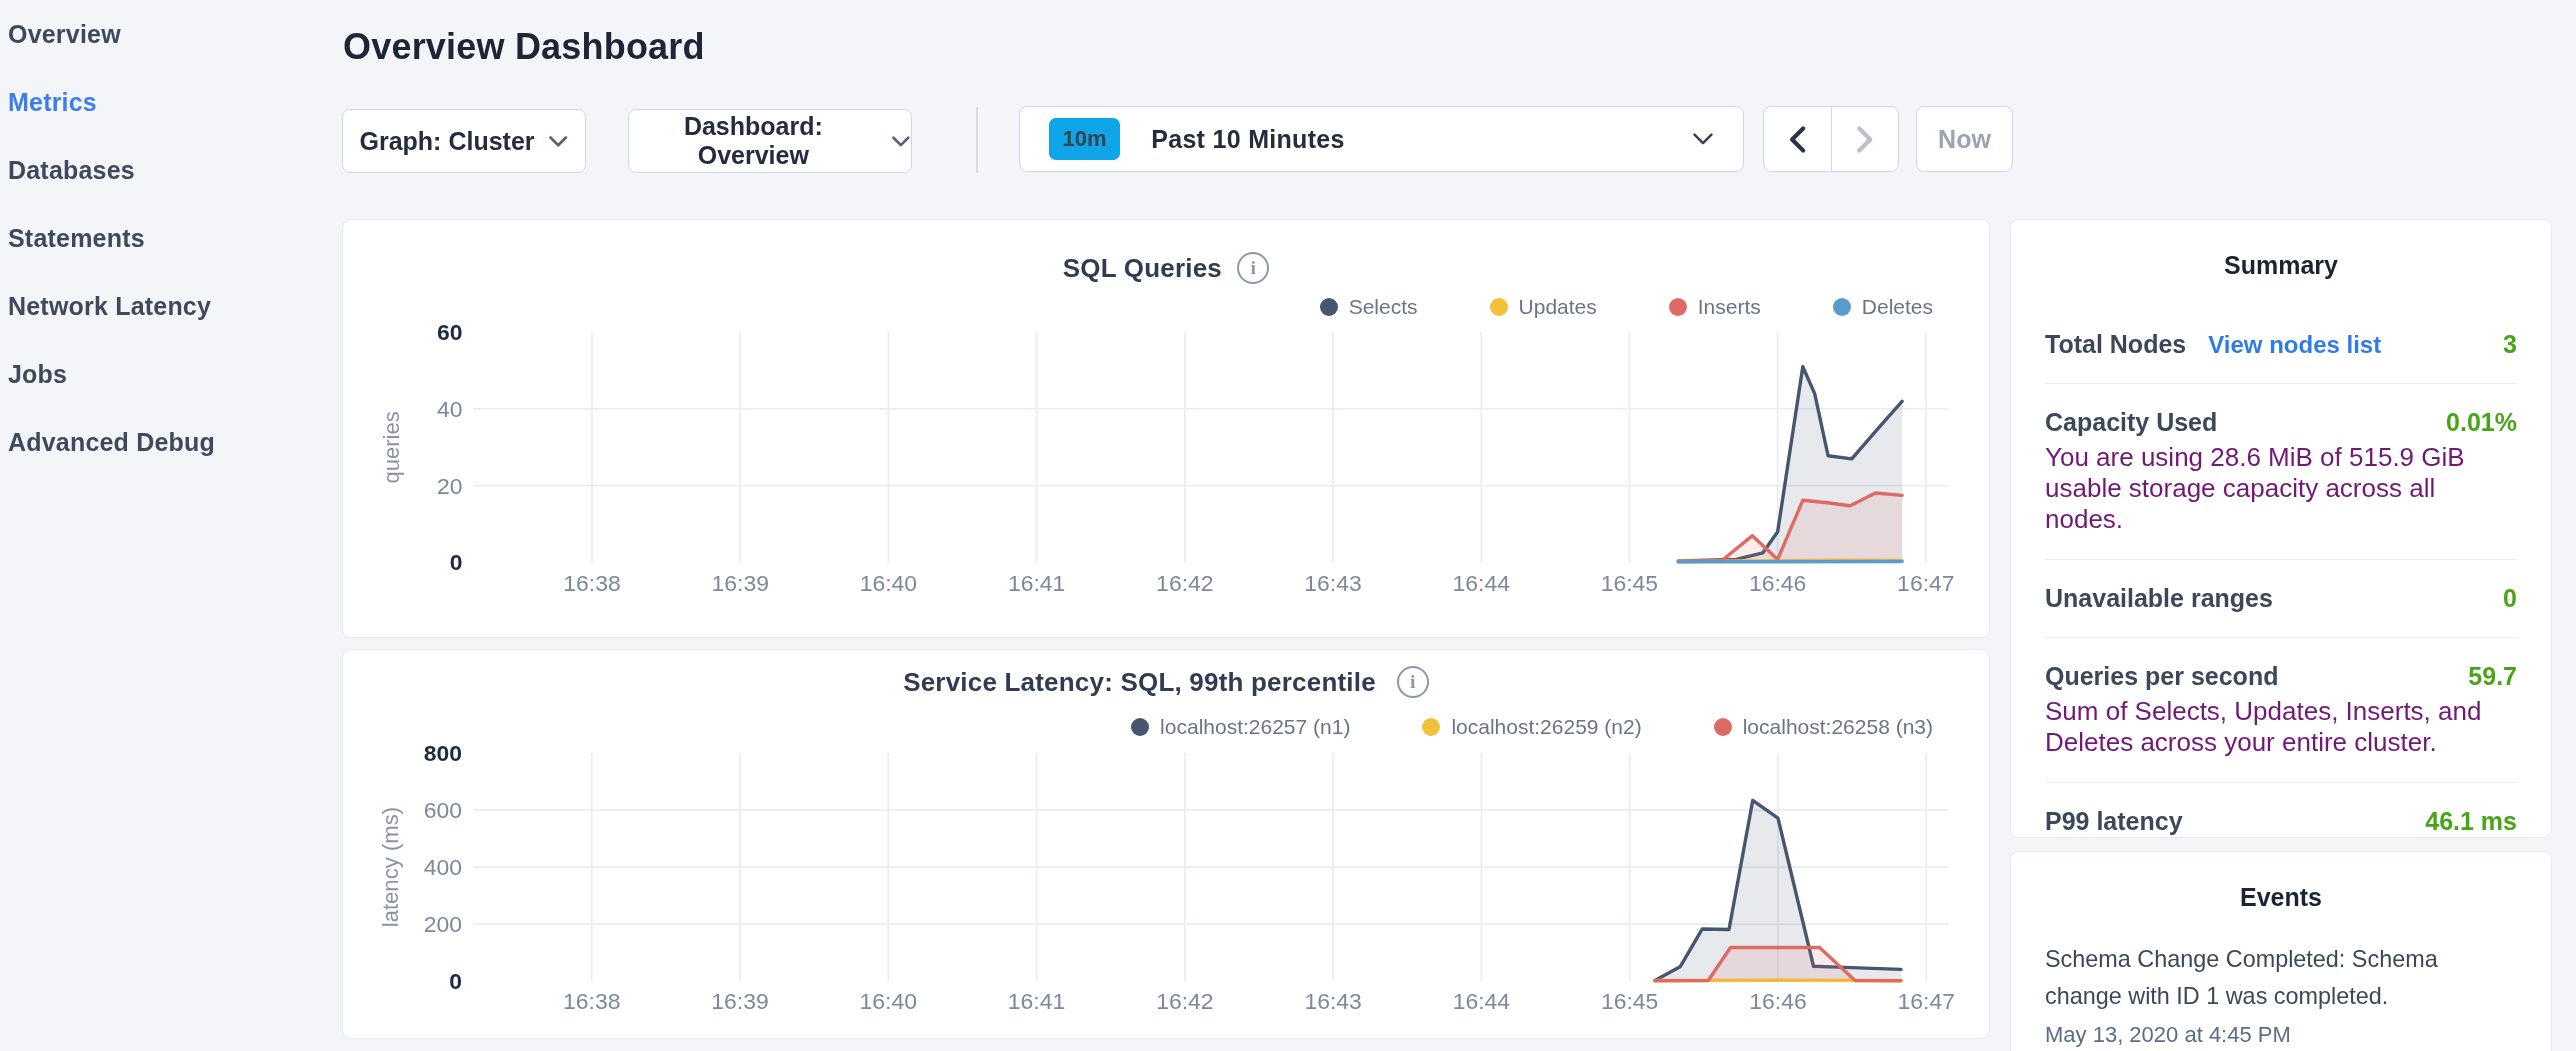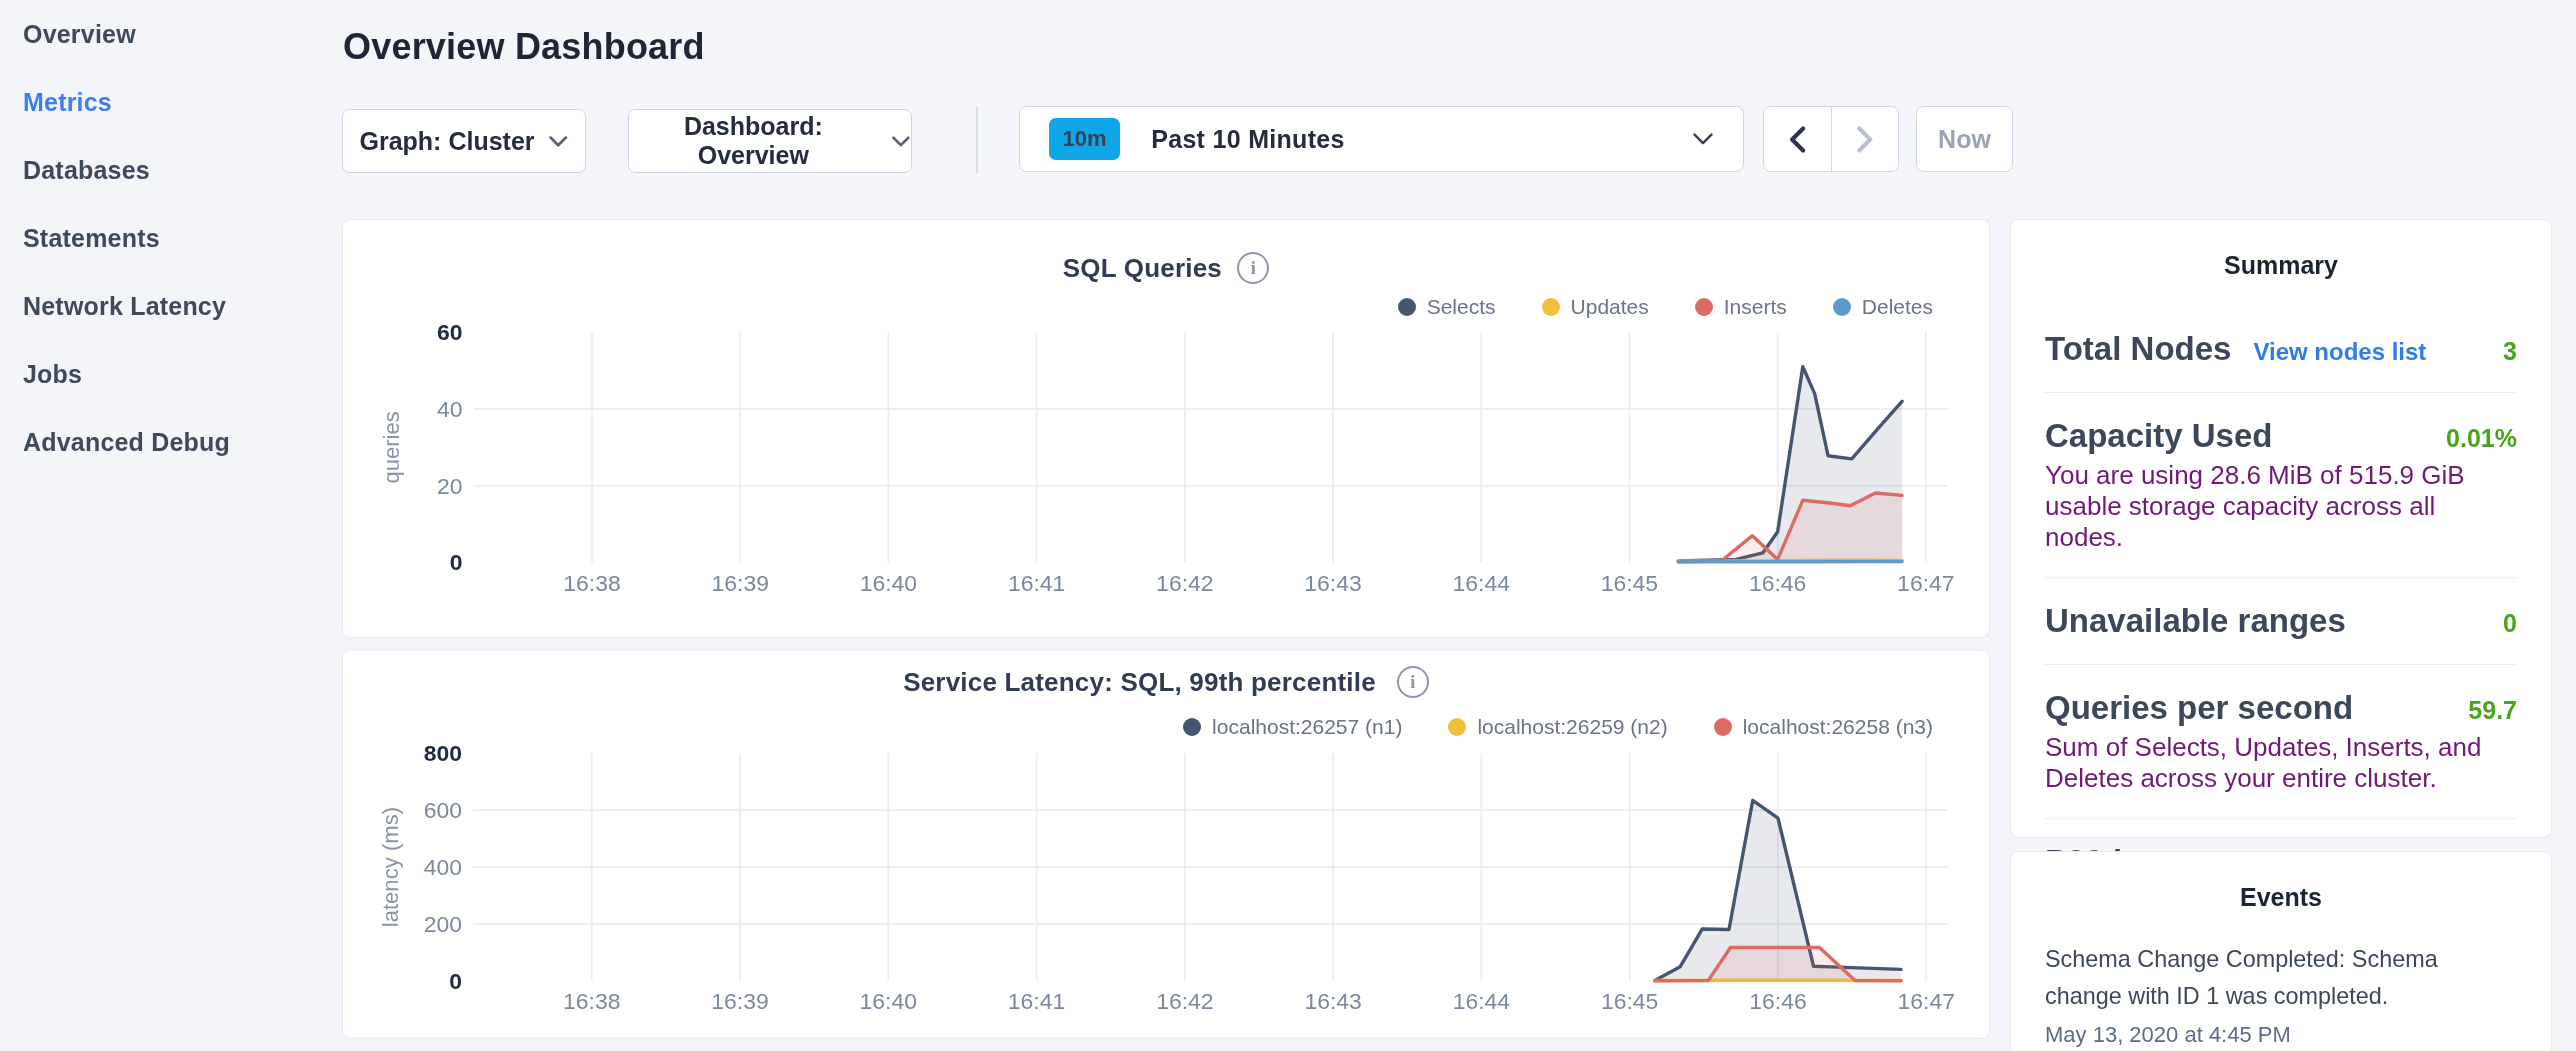--- a/index.html
+++ b/index.html
@@ -6,21 +6,21 @@
   html,body { width:2576px; height:1051px; overflow:hidden; }
   body {
     position: relative;
     background: #f4f5f9;
     font-family: "Liberation Sans", sans-serif;
     color: #3e4a5c;
   }
   
   .sidebar { position:absolute; left:0; top:0; width:342px; height:100%; padding-top:0; }
   .side-item {
-    height:68px; display:flex; align-items:center; padding-left:23px;
+    height:68px; display:flex; align-items:center; padding-left:8px;
     font-size:25px; font-weight:600; color:#3e4a5c; cursor:pointer; letter-spacing:0.2px;
   }
   .side-item.active { color:#3d7df0; font-weight:700; }
   
   .page-title {
     position:absolute; left:343px; top:25.5px;
     font-size:36px; font-weight:700; color:#1e2635; letter-spacing:0.2px;
   }
   
   .ctrl {
@@ -47,34 +47,34 @@
   .card { position:absolute; background:#fff; border:1.7px solid #e7e9f0; border-radius:8.5px; }
   #chart-card-0 { left:342px; top:219px; width:1648px; height:419px; }
   #chart-card-1 { left:342px; top:649px; width:1648px; height:390px; }
   .chart-title-row { position:absolute; left:0; width:100%; display:flex; align-items:center; justify-content:center; gap:15.3px; }
   .chart-title { font-size:26px; font-weight:700; color:#313c53; letter-spacing:0.2px; }
   .info-icon {
     width:32px; height:32px; border:2.6px solid #8d97ab; border-radius:50%;
     display:flex; align-items:center; justify-content:center;
     color:#8d97ab; font-size:19.6px; font-weight:700; font-family:"Liberation Serif",serif; cursor:pointer;
   }
-  .legend { position:absolute; right:56px; display:flex; align-items:center; gap:46px; }
+  .legend { position:absolute; right:56px; display:flex; align-items:center; gap:72px; }
   .legend-item { display:flex; align-items:center; gap:11px; font-size:21px; color:#6b7487; }
   .legend-dot { width:18px; height:18px; border-radius:50%; display:inline-block; }
   .plot-svg { position:absolute; left:0; top:0; pointer-events:none; }
   svg text { font-family:"Liberation Sans", sans-serif; }
   
   #summary-card { left:2010px; top:219px; width:542px; height:619px; padding:0 34px; }
   #events-card  { left:2010px; top:851px; width:542px; height:255px; padding:0 34px; }
   .panel-heading { margin-top:31px; text-align:center; font-size:25px; font-weight:700; color:#1b2433; }
   .sum-rows { margin-top:25.5px; }
   .sum-row { padding:24px 0; }
   .sum-row + .sum-row { border-top:1.7px solid #e9ecf1; }
   .sum-row-head { display:flex; align-items:baseline; }
-  .sum-label { font-size:33px; font-weight:700; color:#3c4859; }
+  .sum-label { font-size:25px; font-weight:700; color:#3c4859; }
   .sum-link { margin-left:22px; font-size:24px; font-weight:600; color:#2f7ce8; cursor:pointer; }
   .sum-value { margin-left:auto; font-size:25px; font-weight:700; color:#49a417; white-space:nowrap; }
   .sum-desc { margin-top:5px; font-size:26px; line-height:31px; color:#701a75; }
   .event-item { margin-top:29px; }
   .event-msg { font-size:23.4px; line-height:37px; color:#3c4859; }
   .event-time { margin-top:6.8px; font-size:22px; color:#5b6c8a; }
 </style>
 </head>
 <body>
 

